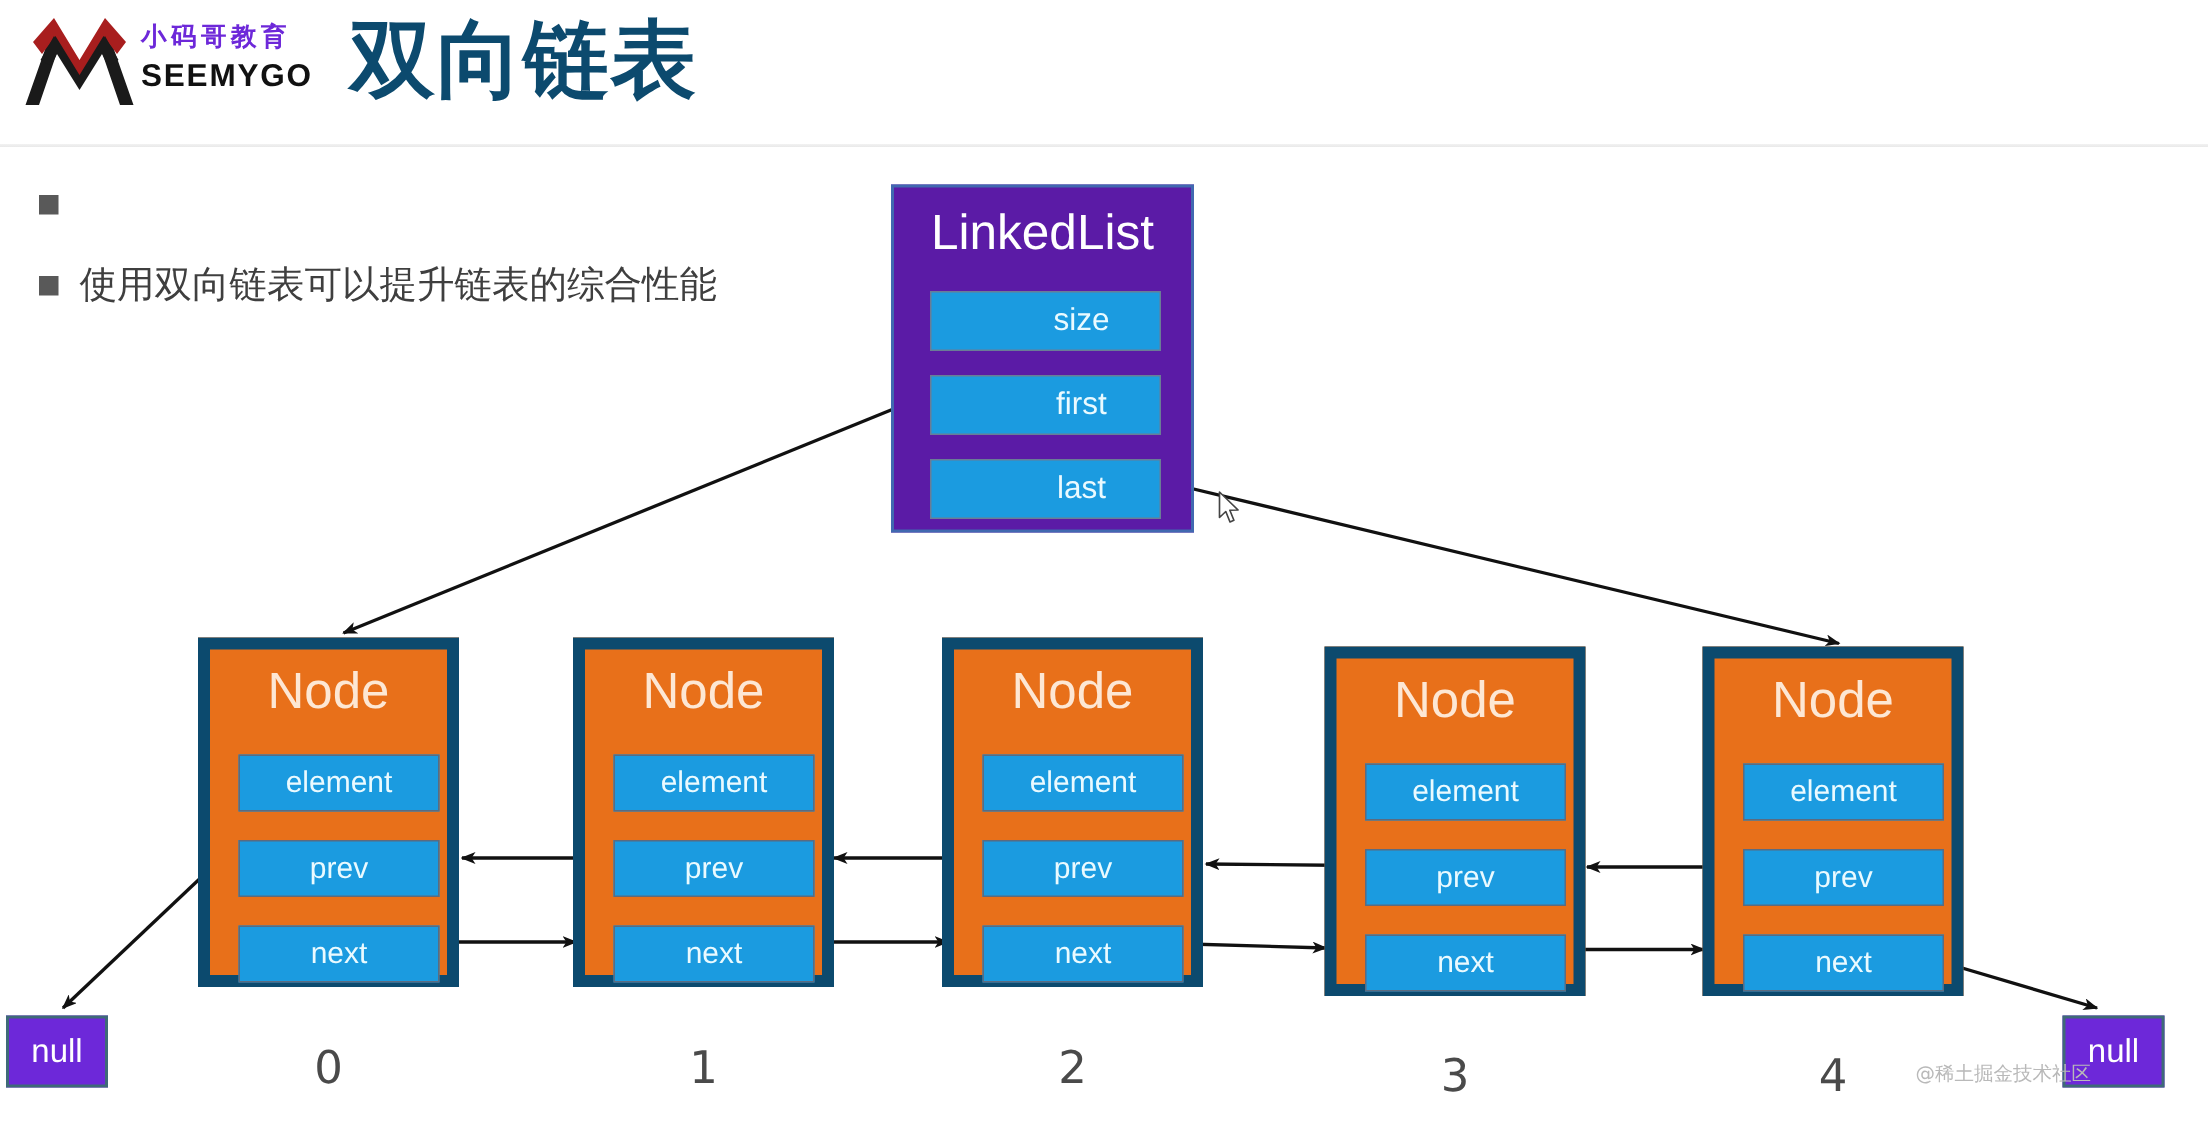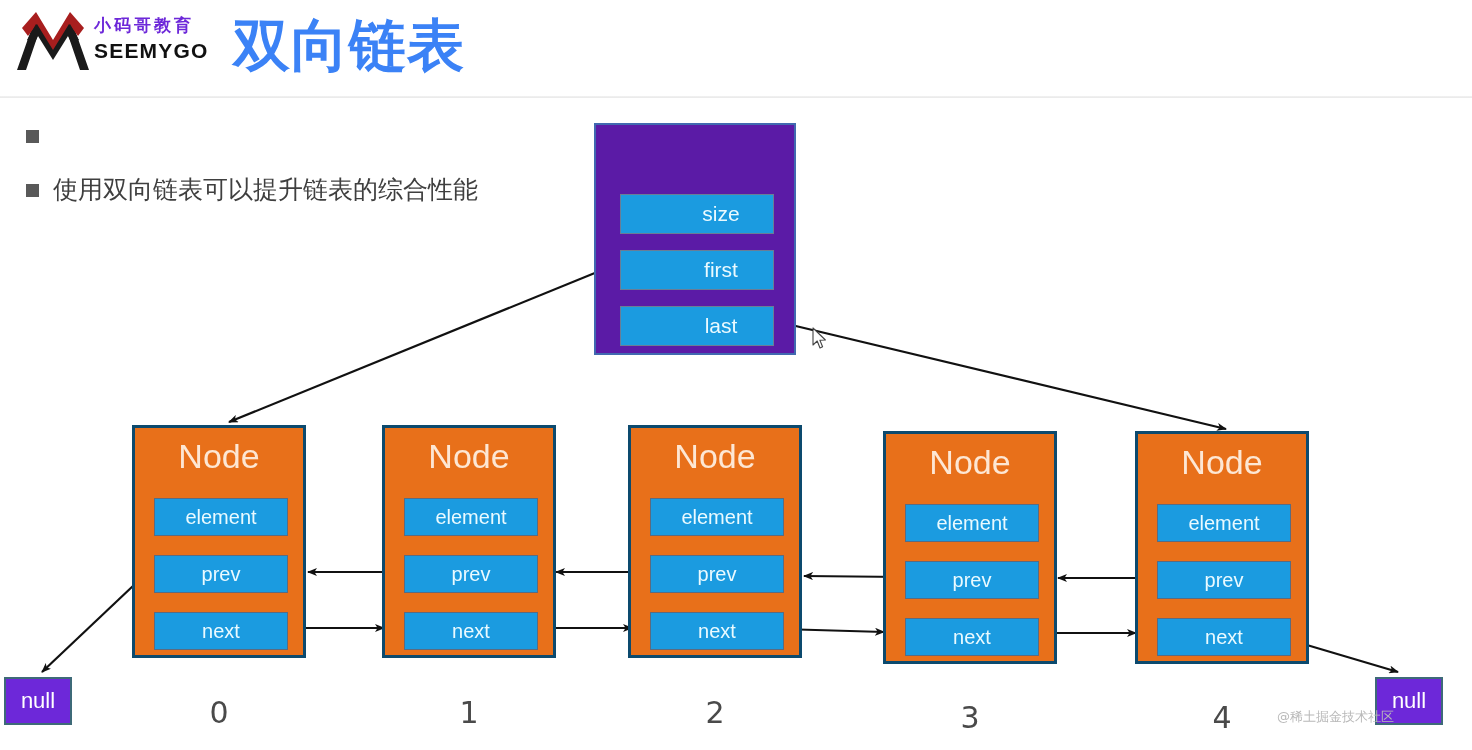--- a/index.html
+++ b/index.html
@@ -18,22 +18,22 @@
     background:linear-gradient(to bottom,#f2f2f2,#e9e9e9);}
 
   .logo{position:absolute;left:14px;top:8px;width:200px;height:70px;}
   .logo-mark{position:absolute;left:0;top:2px;width:78px;height:62px;}
   .logo-text{position:absolute;left:80px;top:6px;width:120px;}
   .logo-cn{font-size:17px;font-weight:bold;color:#6d28d9;letter-spacing:3px;line-height:22px;
            font-family:"DejaVu Sans","Liberation Sans",sans-serif;}
   .logo-en{font-size:21px;font-weight:bold;color:#111;letter-spacing:1.2px;line-height:26px;margin-top:2px;}
 
   .slide-title{position:absolute;left:233px;top:9px;font-size:57px;font-weight:bold;
-     color:#3b82f6;letter-spacing:1px;line-height:72px;
-     font-family:Liberation Sans, sans-serif;}
+     color:#0c4a6e;letter-spacing:1px;line-height:72px;
+     font-family:Liberation Mono, monospace;}
 
   
   .bullets{position:absolute;left:26px;top:112px;}
   .bullet-row{display:flex;align-items:center;height:48px;margin-bottom:6px;}
   .bullet-mark{width:13px;height:13px;background:#595959;margin-right:14px;flex:0 0 auto;}
   .bullet-text{font-size:25px;color:#3f3f3f;line-height:32px;
                font-family:"DejaVu Sans","Liberation Sans",sans-serif;}
 
   
   .ll-box{position:absolute;left:594px;top:123px;width:202px;height:232px;
@@ -42,21 +42,21 @@
      font-size:33px;color:#ffffff;line-height:44px;}
   .ll-field{position:absolute;left:24px;width:154px;height:40px;
      background:#1B9BE0;border:1px solid #6a7d96;box-sizing:border-box;
      color:#eafaff;font-size:21px;line-height:38px;text-align:center;padding-left:48px;}
   .ll-f1{top:69px;}
   .ll-f2{top:125px;}
   .ll-f3{top:181px;}
 
   
   .node{position:absolute;width:174px;height:233px;background:#E8701A;
-     border:3px solid #0c4a6e;box-sizing:border-box;}
+     border:8px solid #0c4a6e;box-sizing:border-box;}
   .node-title{position:absolute;left:0;top:6px;width:100%;text-align:center;
      font-size:34px;color:#FDE7D4;line-height:44px;}
   .node-field{position:absolute;left:19px;width:134px;height:38px;
      background:#1B9BE0;border:1px solid #5b6b80;box-sizing:border-box;
      color:#eafaff;font-size:20px;line-height:36px;text-align:center;}
   .nf1{top:70px;}
   .nf2{top:127px;}
   .nf3{top:184px;}
 
   
@@ -131,20 +131,21 @@
     <line x1="781" y1="629" x2="884" y2="632" stroke="#111111" stroke-width="2.2" marker-end="url(#ah)"></line>
     <line x1="1038" y1="633" x2="1136" y2="633" stroke="#111111" stroke-width="2.2" marker-end="url(#ah)"></line>
 
     <line x1="402" y1="572" x2="308" y2="572" stroke="#111111" stroke-width="2.2" marker-end="url(#ah)"></line>
     <line x1="648" y1="572" x2="556" y2="572" stroke="#111111" stroke-width="2.2" marker-end="url(#ah)"></line>
     <line x1="904" y1="577" x2="804" y2="576" stroke="#111111" stroke-width="2.2" marker-end="url(#ah)"></line>
     <line x1="1156" y1="578" x2="1058" y2="578" stroke="#111111" stroke-width="2.2" marker-end="url(#ah)"></line>
   </svg>
 
   <div class="ll-box">
+    <div class="ll-title">LinkedList</div>
     <div class="ll-field ll-f1">size</div>
     <div class="ll-field ll-f2">first</div>
     <div class="ll-field ll-f3">last</div>
   </div>
 
   <div class="node" style="left:132px;top:425px;">
     <div class="node-title">Node</div>
     <div class="node-field nf1">element</div>
     <div class="node-field nf2">prev</div>
     <div class="node-field nf3">next</div>

